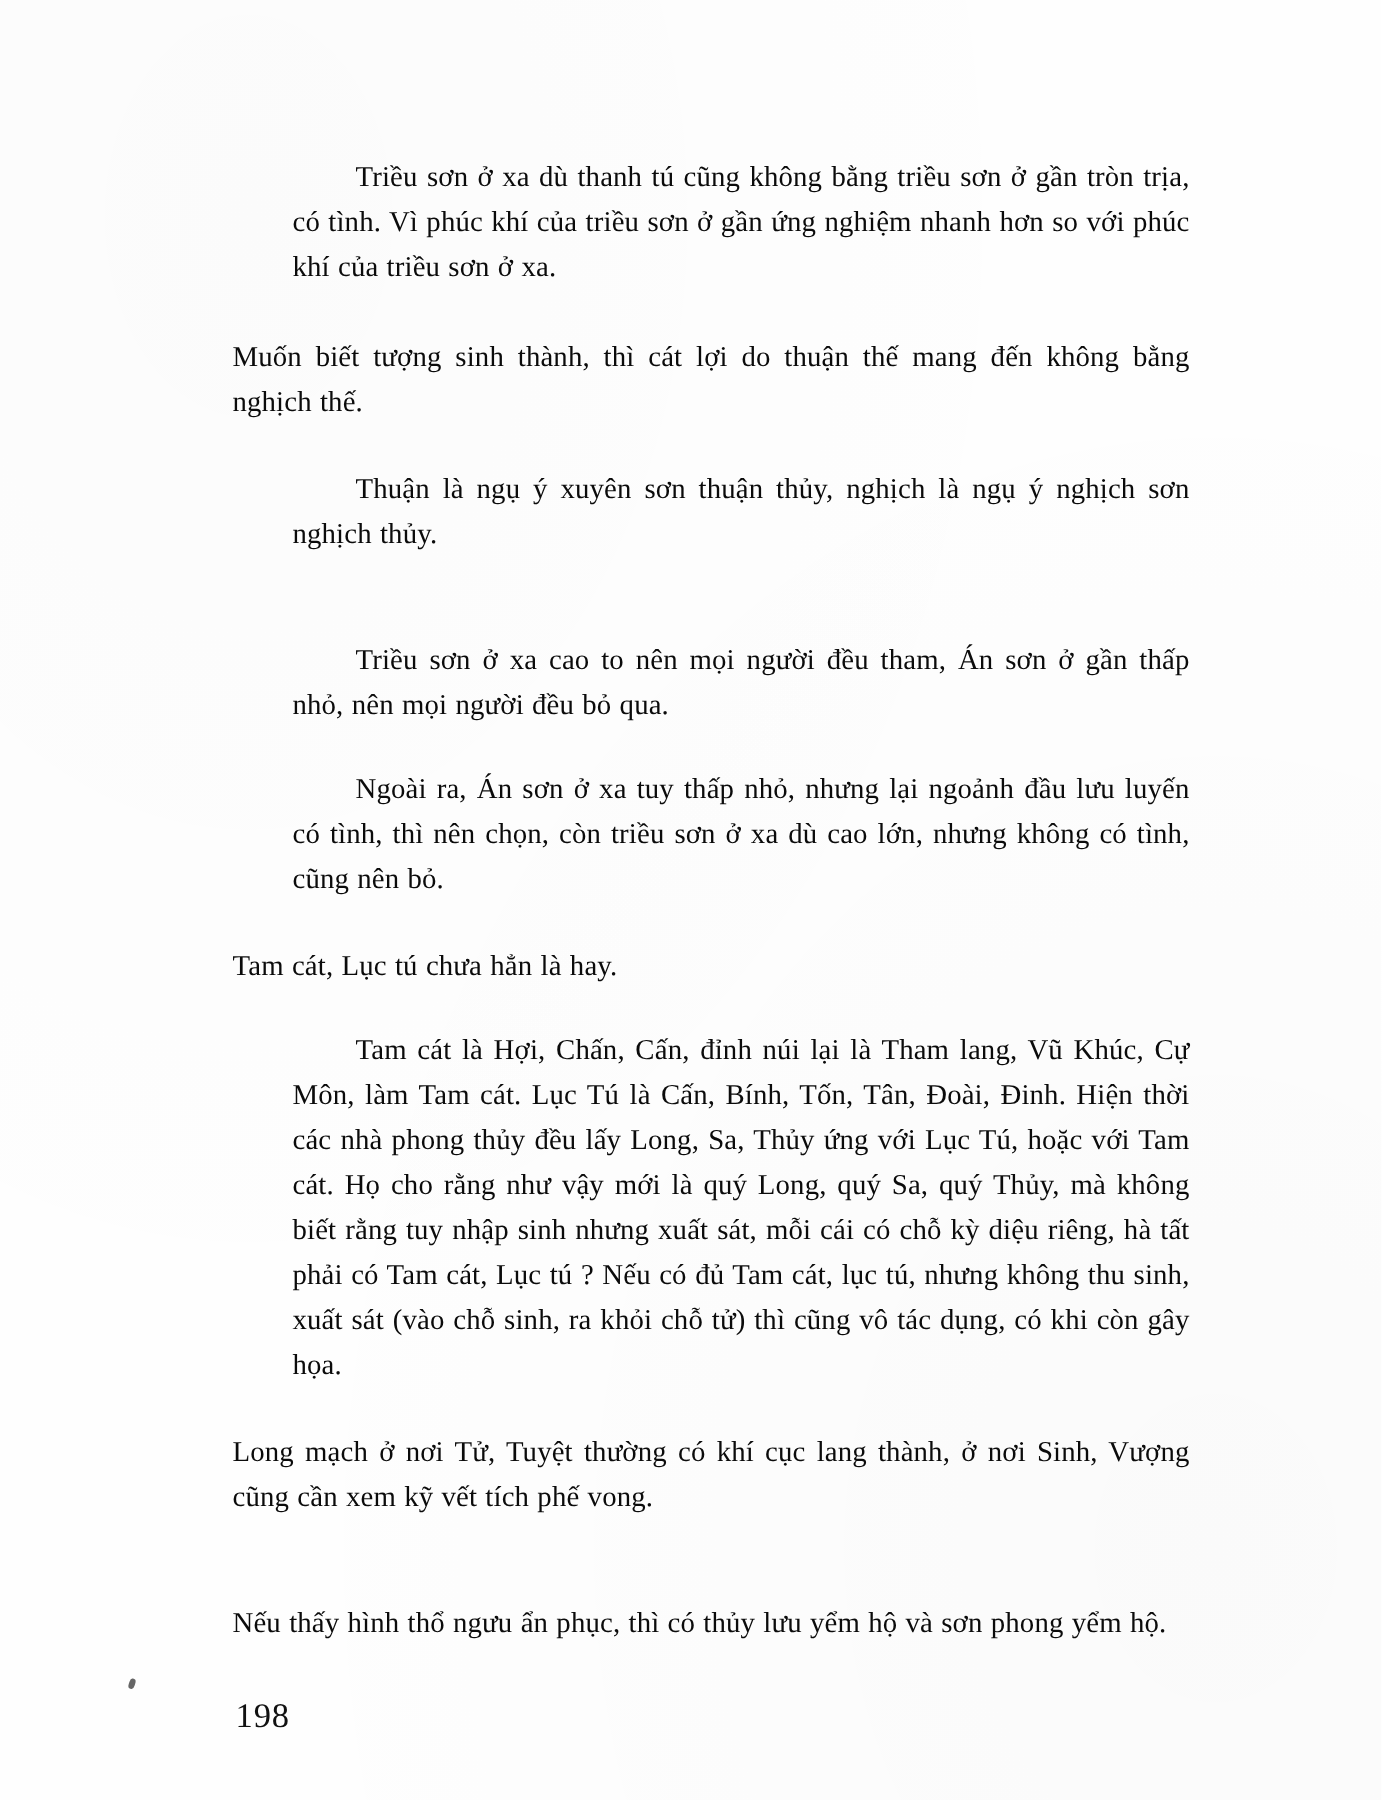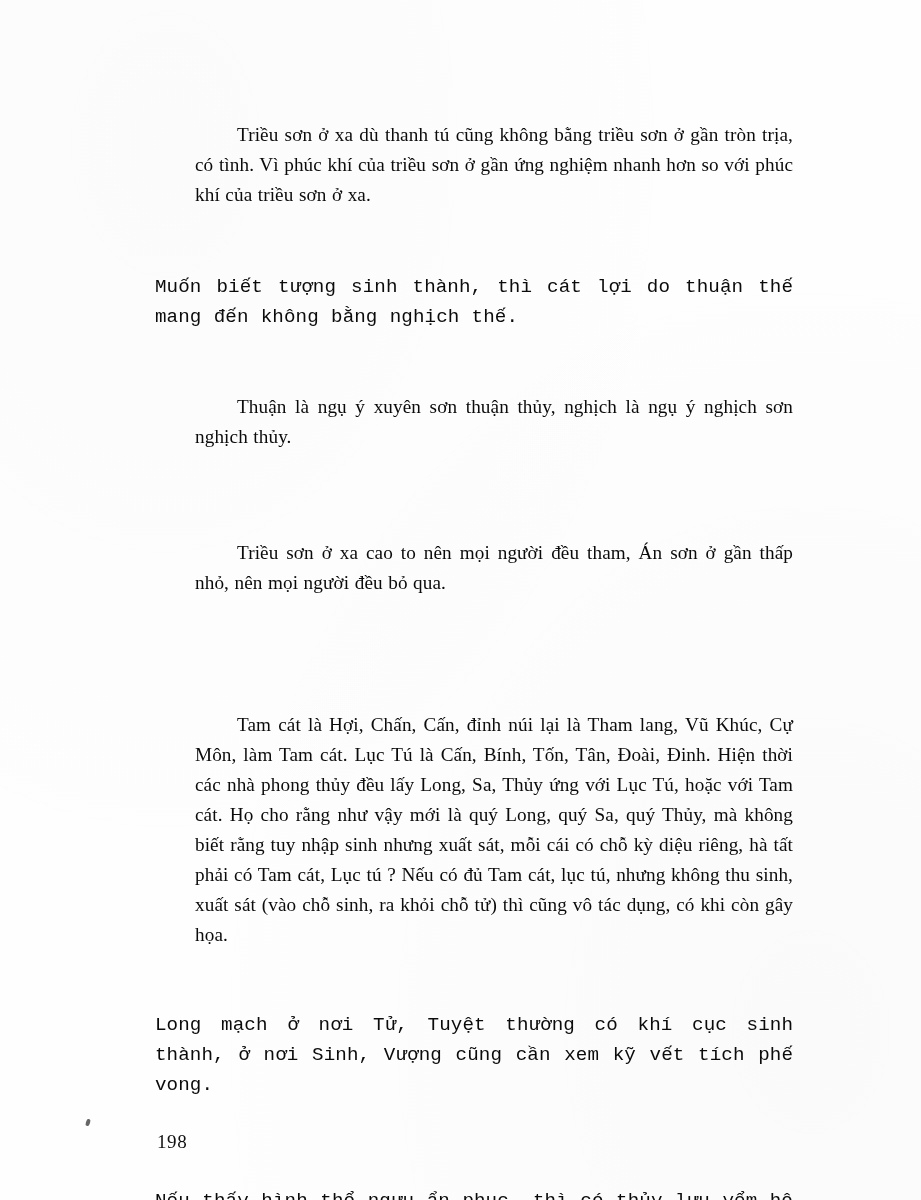--- a/index.html
+++ b/index.html
@@ -33,57 +33,56 @@
   }
 
   #text-block {
     position: absolute;
     left: 155px;
     top: 104px;
     width: 638px;
   }
 
   p.para {
-    margin: 16px;
+    margin: 0;
     font-size: 19.2px;
     line-height: 30px;
     text-align: justify;
     text-justify: inter-word;
     letter-spacing: 0.1px;
     word-spacing: 0.6px;
     -webkit-font-smoothing: none;
   }
 
   
   p.flush {
     margin-left: 0;
     width: 638px;
     text-indent: 0;
-    font-family: Liberation Mono, monospace;
   }
 
   
   p.inset {
     margin-left: 40px;
     width: 598px;
     text-indent: 42px;
   }
 
   
   p.para:last-line { text-align: left; }
 
   .gap-lg { height: 30px; }
   .gap-md { height: 28px; }
   .gap-sm { height: 26px; }
 
   #page-number {
     position: absolute;
     left: 157px;
     top: 1131px;
-    font-size: 19px;
+    font-size: 23px;
     letter-spacing: 0.6px;
     color: #111111;
   }
 
   #margin-speck {
     position: absolute;
     left: 86px;
     top: 1119px;
     width: 4px;
     height: 7px;
@@ -109,28 +108,30 @@
     <div class="gap-md"></div>
 
     <p class="para inset">Thuận là ngụ ý xuyên sơn thuận thủy, nghịch là ngụ ý nghịch sơn nghịch thủy.</p>
     <div class="gap-md"></div>
 
     <div class="gap-sm"></div>
 
     <p class="para inset">Triều sơn ở xa cao to nên mọi người đều tham, Án sơn ở gần thấp nhỏ, nên mọi người đều bỏ qua.</p>
     <div class="gap-sm"></div>
 
+    <p class="para inset">Ngoài ra, Án sơn ở xa tuy thấp nhỏ, nhưng lại ngoảnh đầu lưu luyến có tình, thì nên chọn, còn triều sơn ở xa dù cao lớn, nhưng không có tình, cũng nên bỏ.</p>
     <div class="gap-md"></div>
 
+    <p class="para flush">Tam cát, Lục tú chưa hẳn là hay.</p>
     <div class="gap-sm"></div>
 
     <p class="para inset">Tam cát là Hợi, Chấn, Cấn, đỉnh núi lại là Tham lang, Vũ Khúc, Cự Môn, làm Tam cát. Lục Tú là Cấn, Bính, Tốn, Tân, Đoài, Đinh. Hiện thời các nhà phong thủy đều lấy Long, Sa, Thủy ứng với Lục Tú, hoặc với Tam cát. Họ cho rằng như vậy mới là quý Long, quý Sa, quý Thủy, mà không biết rằng tuy nhập sinh nhưng xuất sát, mỗi cái có chỗ kỳ diệu riêng, hà tất phải có Tam cát, Lục tú ? Nếu có đủ Tam cát, lục tú, nhưng không thu sinh, xuất sát (vào chỗ sinh, ra khỏi chỗ tử) thì cũng vô tác dụng, có khi còn gây họa.</p>
     <div class="gap-md"></div>
 
-    <p class="para flush">Long mạch ở nơi Tử, Tuyệt thường có khí cục sinh thành, ở nơi Sinh, Vượng cũng cần xem kỹ vết tích phế vong.</p>
+    <p class="para flush">Long mạch ở nơi Tử, Tuyệt thường có khí cục lang thành, ở nơi Sinh, Vượng cũng cần xem kỹ vết tích phế vong.</p>
     <div class="gap-sm"></div>
 
     <div class="gap-md"></div>
 
     <p class="para flush">Nếu thấy hình thổ ngưu ẩn phục, thì có thủy lưu yểm hộ và sơn phong yểm hộ.</p>
 
   </div>
 
   <div id="margin-speck"></div>
 

